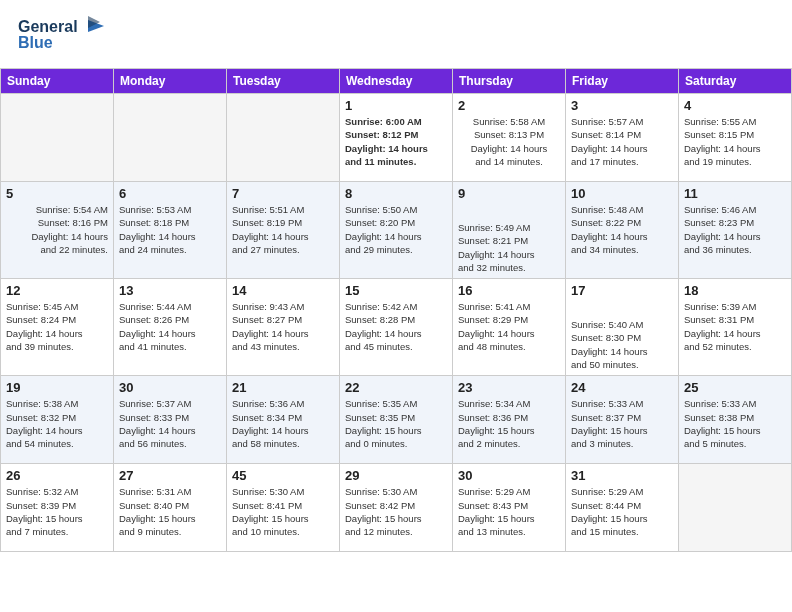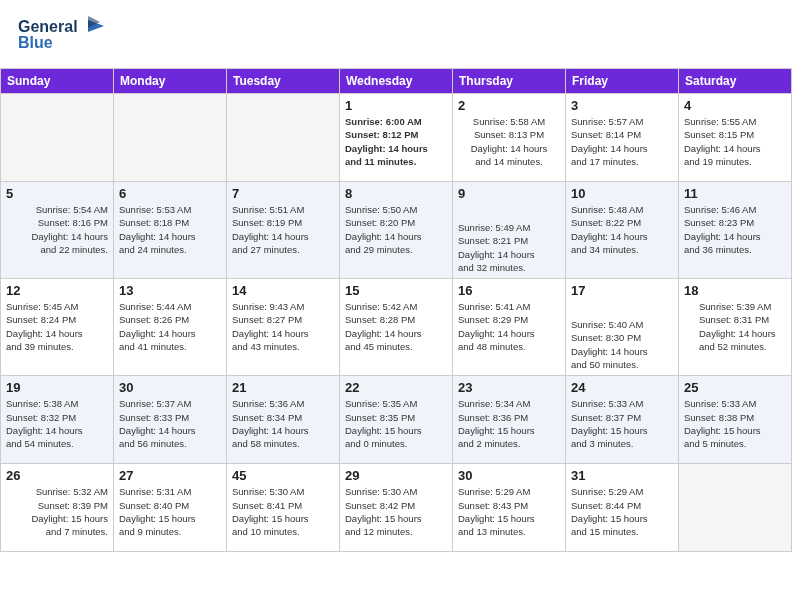--- a/index.html
+++ b/index.html
@@ -172,21 +172,21 @@
         </td>
         <td>
           <div class="date-num">17</div>
           <div class="cell-text" style="white-space: pre-line; margin-top: 20px;">Sunrise: 5:40 AM
 Sunset: 8:30 PM
 Daylight: 14 hours
 and 50 minutes.</div>
         </td>
         <td>
           <div class="date-num">18</div>
-          <div class="cell-text" style="white-space: pre-line; margin-left: 15px;">Sunrise: 5:39 AM
+          <div class="cell-text" style="white-space: pre-line;">Sunrise: 5:39 AM
 Sunset: 8:31 PM
 Daylight: 14 hours
 and 52 minutes.</div>
         </td>
       </tr>
       <tr class="row-alt">
         <td>
           <div class="date-num">19</div>
           <div class="cell-text" style="white-space: pre-line;">Sunrise: 5:38 AM
 Sunset: 8:32 PM
@@ -232,21 +232,21 @@
           <div class="date-num">25</div>
           <div class="cell-text" style="white-space: pre-line;">Sunrise: 5:33 AM
 Sunset: 8:38 PM
 Daylight: 15 hours
 and 5 minutes.</div>
         </td>
       </tr>
       <tr>
         <td>
           <div class="date-num">26</div>
-          <div class="cell-text" style="white-space: pre-line; text-align: right;">Sunrise: 5:32 AM
+          <div class="cell-text" style="white-space: pre-line;">Sunrise: 5:32 AM
 Sunset: 8:39 PM
 Daylight: 15 hours
 and 7 minutes.</div>
         </td>
         <td>
           <div class="date-num">27</div>
           <div class="cell-text" style="white-space: pre-line;">Sunrise: 5:31 AM
 Sunset: 8:40 PM
 Daylight: 15 hours
 and 9 minutes.</div>

